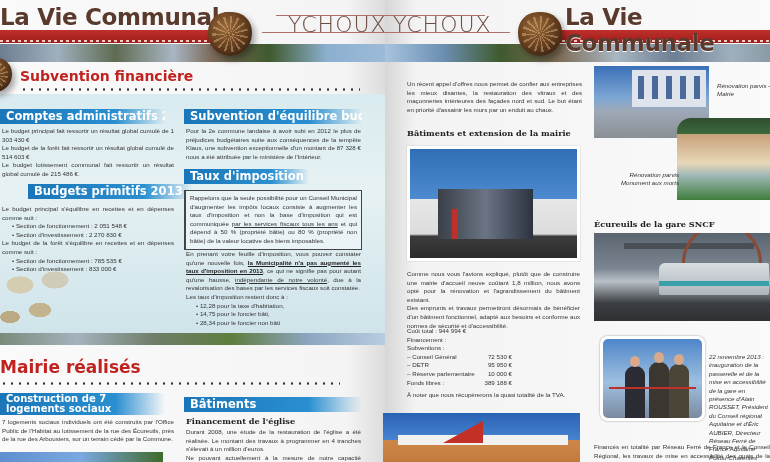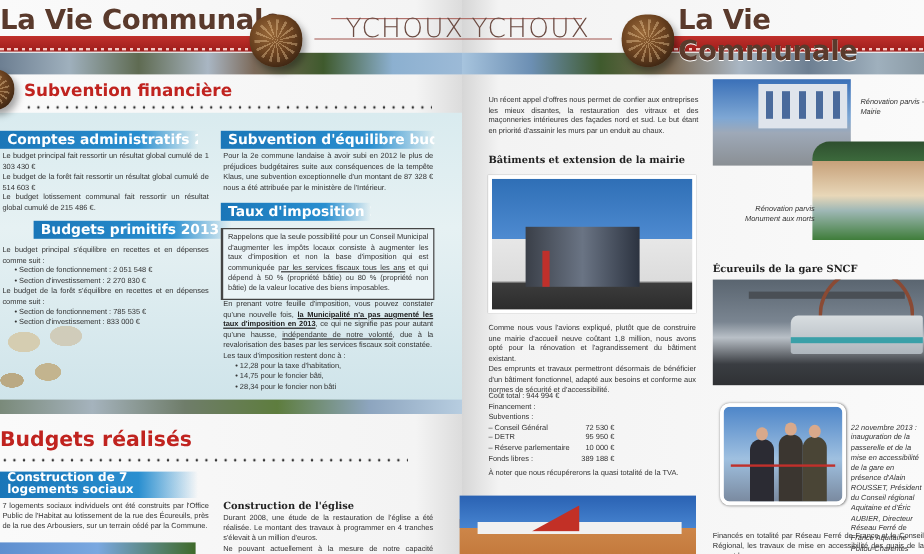--- a/index.html
+++ b/index.html
@@ -135,28 +135,29 @@
       <p>Les taux d'imposition restent donc à :</p>
       <ul>
         <li>12,28 pour la taxe d'habitation,</li>
         <li>14,75 pour le foncier bâti,</li>
         <li>28,34 pour le foncier non bâti</li>
       </ul>
     </div>
 
     <div class="photo-strip"></div>
 
-    <div class="sec-title" style="left:0;top:357px;font-size:17px;">Budgets réalisés</div>
+    <div class="sec-title" style="left:0;top:357px;font-size:17px;">Mairie réalisés</div>
     <div class="dots" style="left:0;top:382px;width:340px;"></div>
 
     <div class="bar-h" style="left:0;top:393px;width:165px;height:22px;line-height:9.5px;font-size:10px;white-space:normal;">Construction de 7 logements sociaux</div>
     <div class="txt" style="left:2px;top:418px;width:172px;">7 logements sociaux individuels ont été construits par l'Office Public de l'Habitat au lotissement de la rue des Écureuils, près de la rue des Arbousiers, sur un terrain cédé par la Commune.</div>
     <div class="photo ph-logements"></div>
 
-    <div class="serif-h" style="left:186px;top:416px;">Construction de l'église</div>
+    <div class="bar-h" style="left:184px;top:397px;width:178px;">Bâtiments</div>
+    <div class="serif-h" style="left:186px;top:416px;">Financement de l'église</div>
     <div class="txt" style="left:186px;top:428px;width:175px;">
       <p>Durant 2008, une étude de la restauration de l'église a été réalisée. Le montant des travaux à programmer en 4 tranches s'élevait à un million d'euros.</p>
       <p>Ne pouvant actuellement à la mesure de notre capacité financière, les priorités de</p>
     </div>
   </div>
 
   <div class="page page-right">
     <div class="hdr-red" style="left:165px;width:220px;"></div>
     <div class="hdr-photo" style="left:0;width:385px;background:linear-gradient(90deg,#a7c4de 0%,#6c8fb3 15%,#3f5a2d 30%,#7d6b55 45%,#a9b6c3 60%,#6d7f92 75%,#9fb0bd 90%,#8a9aa5 100%);"></div>
     <div class="ychoux-line" style="left:0;top:15px;width:100px;"></div>

